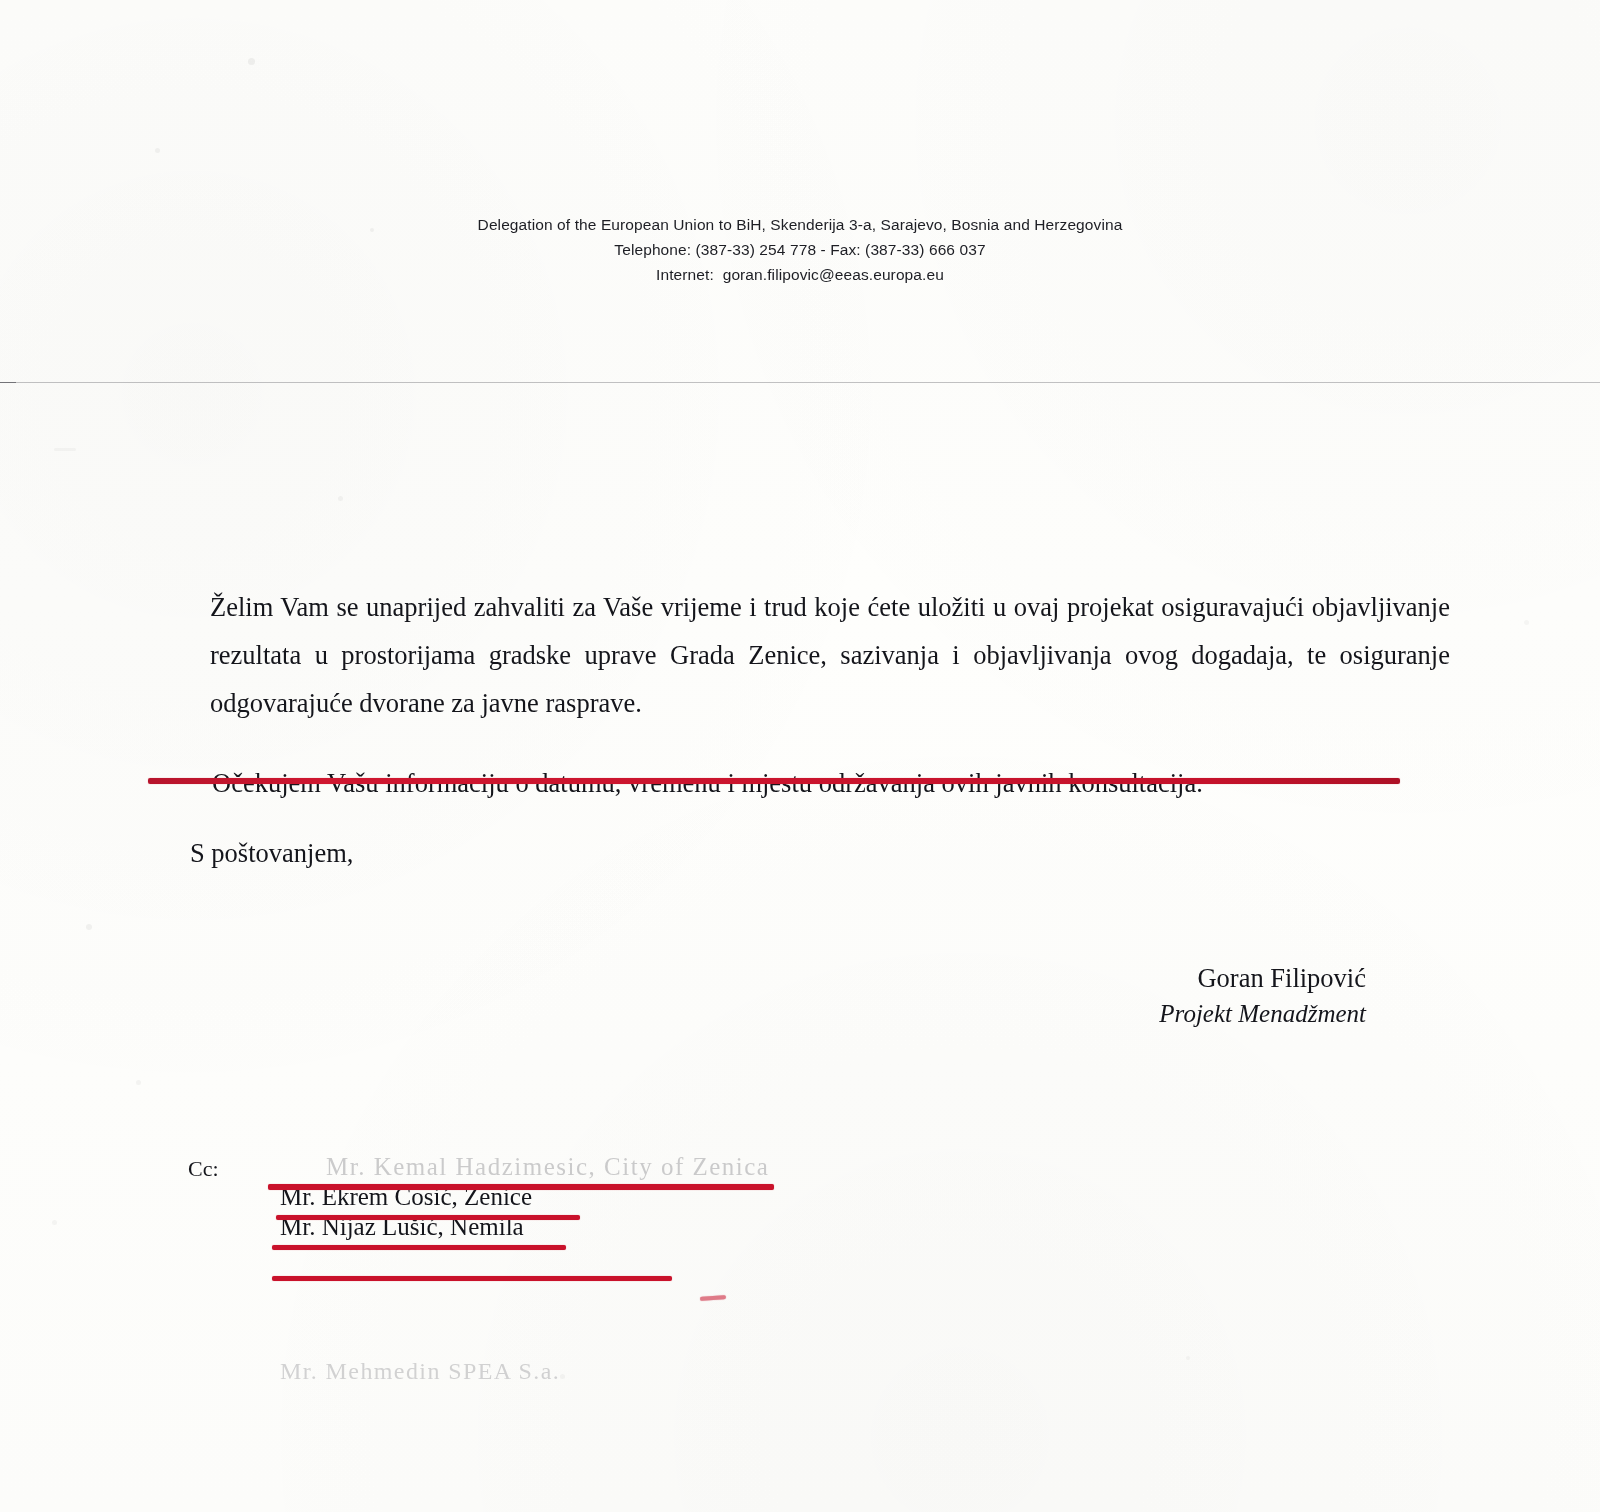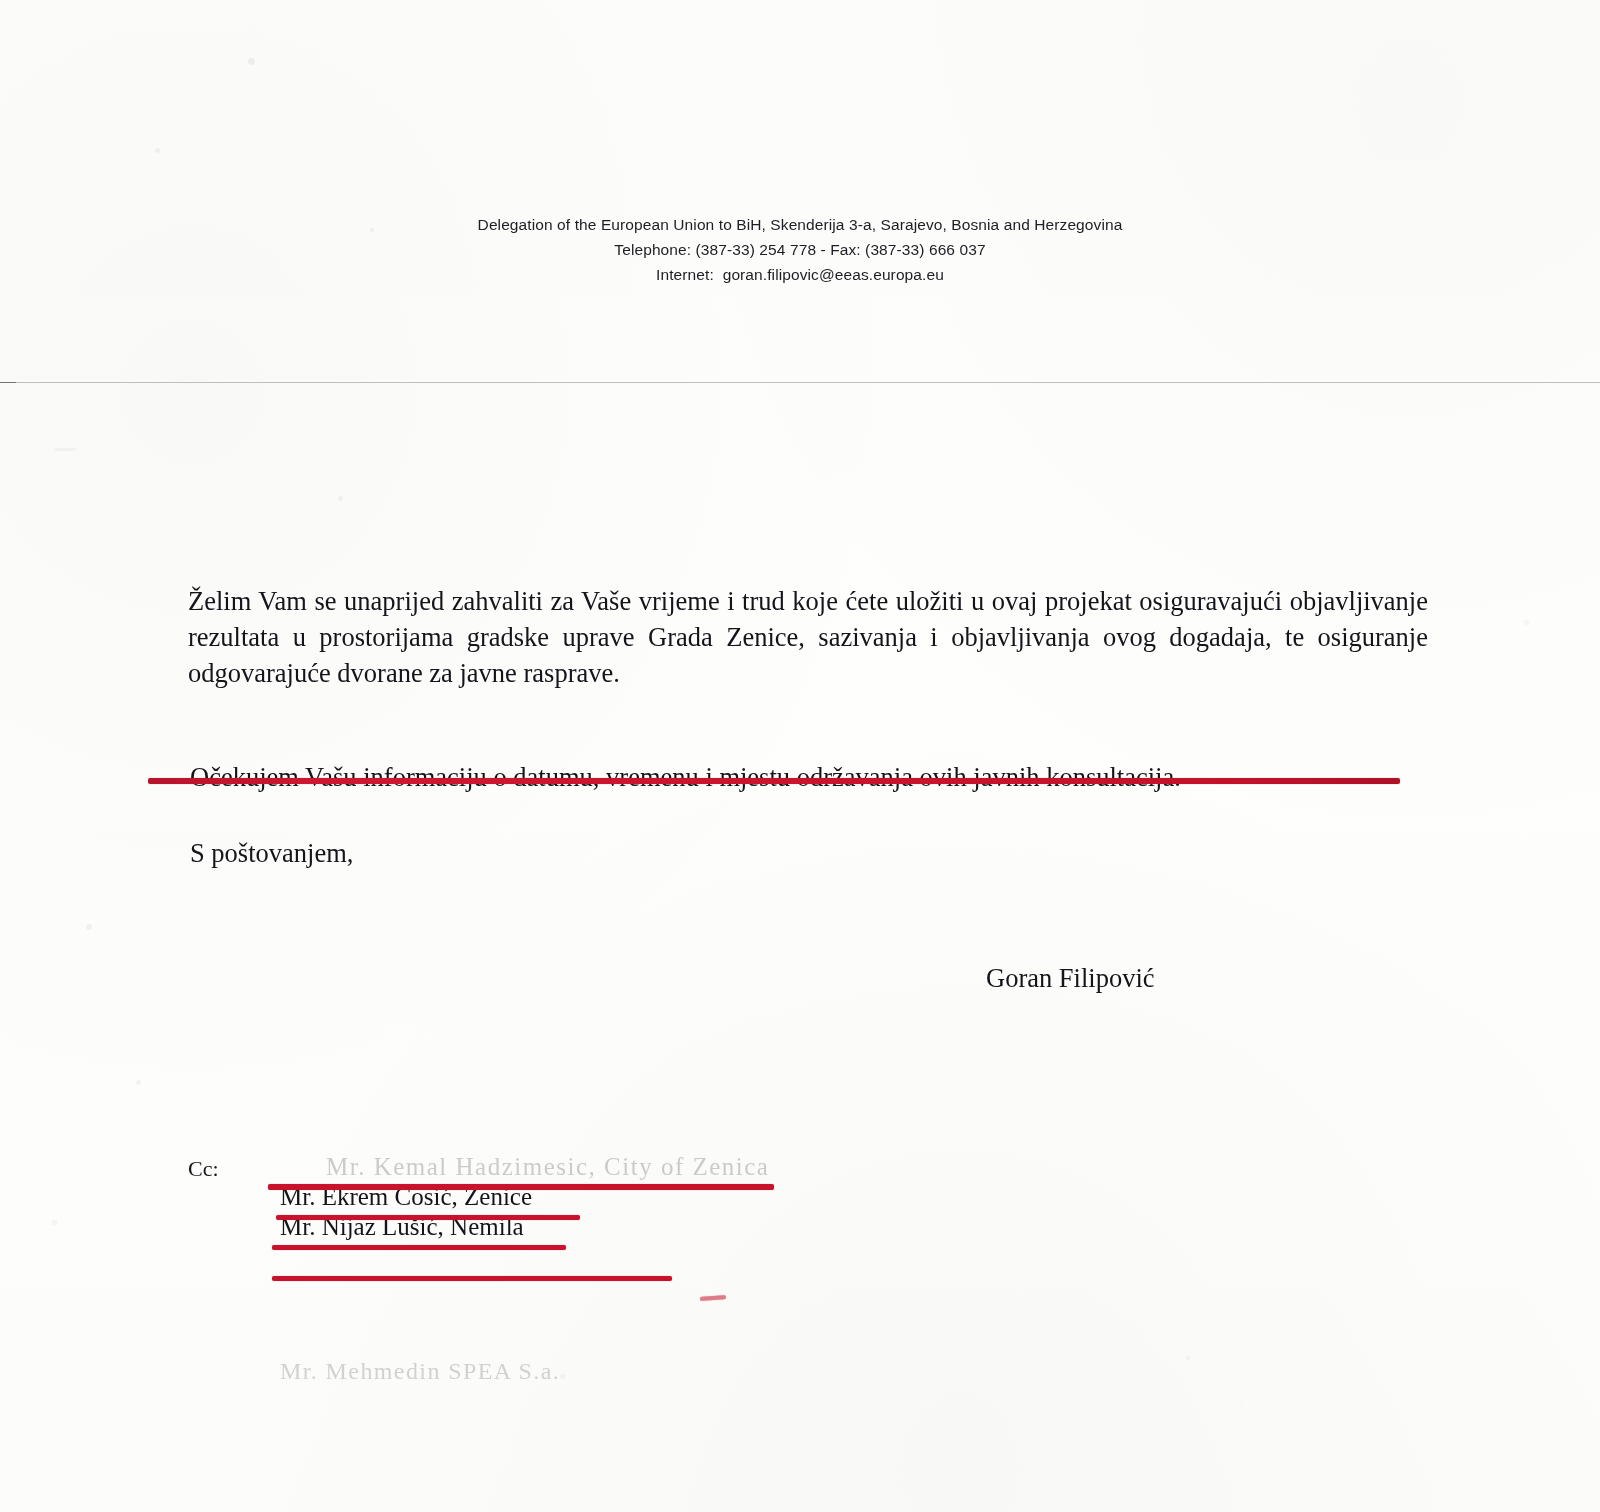--- a/index.html
+++ b/index.html
@@ -59,23 +59,24 @@
     line-height: 25px;
     color: #1d1e24;
     letter-spacing: 0.1px;
   }
   .letterhead div { white-space: pre; }
 
   
   .para {
     position: absolute;
     font-size: 26.5px;
-    line-height: 36px;
+    line-height: 48px;
     color: #14151b;
     text-align: justify;
+    margin-left: 22px;
   }
   .para.j { text-align-last: left; }
 
   #para1 { left: 188px; top: 556px; width: 1240px; }
   #para2 { left: 190px; top: 732px; width: 1230px; text-align: left; }
 
   #closing {
     position: absolute;
     left: 190px;
     top: 838px;
@@ -83,21 +84,21 @@
     color: #14151b;
     text-align: right;
   }
 
   
   .sig {
     position: absolute;
     left: 986px;
     top: 960px;
     width: 380px;
-    text-align: left;
+    text-align: right;
     font-size: 26.5px;
     line-height: 36px;
     color: #14151b;
   }
   .sig .role {
     font-style: italic;
     font-size: 25px;
   }
 
   
@@ -210,20 +211,21 @@
   <div>Telephone: (387-33) 254 778 - Fax: (387-33) 666 037</div>
   <div>Internet:  goran.filipovic@eeas.europa.eu</div>
 </div>
 
 <p class="para j" id="para1">Želim Vam se unaprijed zahvaliti za Vaše vrijeme i trud koje ćete uložiti u ovaj projekat osiguravajući objavljivanje rezultata u prostorijama gradske uprave Grada Zenice, sazivanja i objavljivanja ovog dogadaja, te osiguranje odgovarajuće dvorane za javne rasprave.</p>
 <p class="para" id="para2">Očekujem Vašu informaciju o datumu, vremenu i mjestu održavanja ovih javnih konsultacija.</p>
 <div id="closing">S poštovanjem,</div>
 
 <div class="sig">
   <div>Goran Filipović</div>
+  <div class="role">Projekt Menadžment</div>
 </div>
 
 <div id="cc-label">Cc:</div>
 <div class="cc-list">
   <div class="cc-row faded">Mr. Kemal    Hadzimesic, City of Zenica</div>
   <div class="cc-row">Mr. Ekrem Cosić, Zenice</div>
   <div class="cc-row">Mr. Nijaz Lušić, Nemila</div>
 </div>
 <div id="cc-faint-last">Mr.  Mehmedin      SPEA S.a.</div>
 

